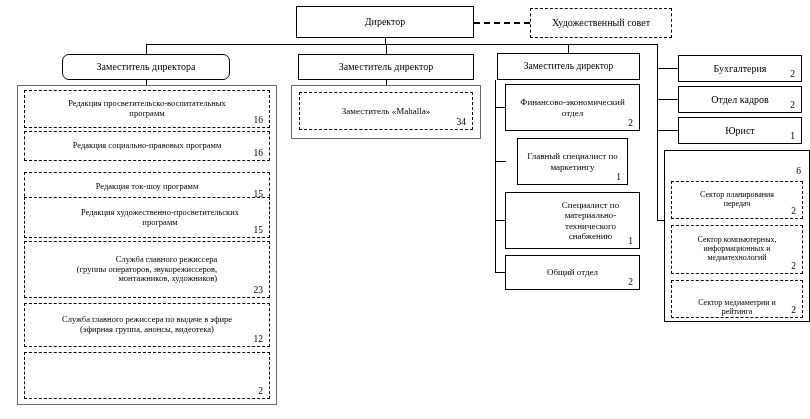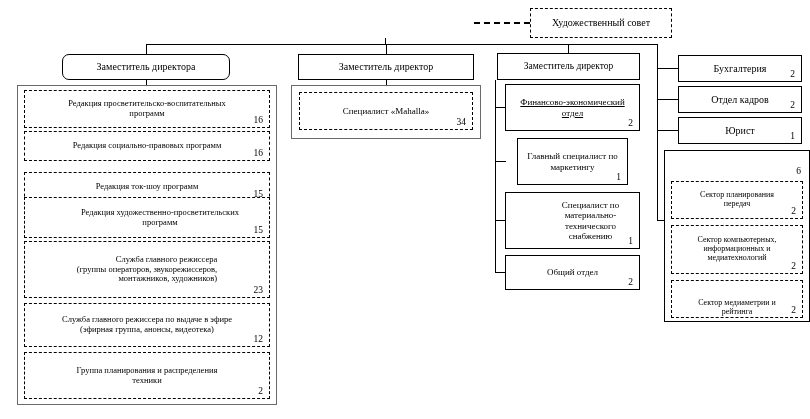--- a/index.html
+++ b/index.html
@@ -75,20 +75,23 @@
   .fs95 { font-size: 9.5px; }
   .fs9  { font-size: 9px; }
   .fs85 { font-size: 8.5px; }
   .fs8  { font-size: 8px; }
 </style>
 </head>
 <body>
 
 <div id="canvas">
 
+  <div class="box fs10" style="left:296px;top:6px;width:178px;height:32px;">
+    <span class="lbl">Директор</span>
+  </div>
 
   <div class="dln" style="left:474px;top:22px;width:56px;"></div>
 
   <div class="box dashed fs10" style="left:530px;top:8px;width:142px;height:30px;">
     <span class="lbl">Художественный совет</span>
   </div>
 
   <div class="ln v" style="left:385px;top:38px;height:6px;"></div>
   <div class="ln h" style="left:146px;top:44px;width:512px;"></div>
 
@@ -127,48 +130,46 @@
 (группы операторов, звукорежиссеров,
 монтажников, художников)</span>
     <span class="cnt">23</span>
   </div>
   <div class="box dashed fs85" style="left:24px;top:303px;width:246px;height:44px;">
     <span class="lbl">Служба главного режиссера по выдаче в эфире
 (эфирная группа, анонсы, видеотека)</span>
     <span class="cnt">12</span>
   </div>
   <div class="box dashed fs85" style="left:24px;top:352px;width:246px;height:47px;">
-    <span class="lbl">Группа планирования и распределения
-техники</span>
     <span class="cnt">2</span>
   </div>
 
   <div class="box fs10" style="left:298px;top:54px;width:176px;height:26px;">
     <span class="lbl">Заместитель директор</span>
   </div>
   <div class="ln v" style="left:386px;top:80px;height:5px;"></div>
 
   <div class="grp plainline" style="left:291px;top:85px;width:190px;height:54px;"></div>
 
   <div class="box dashed fs9" style="left:299px;top:92px;width:174px;height:38px;">
-    <span class="lbl">Специалист «Mahalla»</span>
+    <span class="lbl">Заместитель «Mahalla»</span>
     <span class="cnt">34</span>
   </div>
 
   <div class="box fs95" style="left:497px;top:53px;width:143px;height:27px;">
     <span class="lbl">Заместитель директор</span>
   </div>
 
   <div class="ln v" style="left:495px;top:80px;height:193px;"></div>
   <div class="ln h" style="left:495px;top:107px;width:11px;"></div>
   <div class="ln h" style="left:495px;top:161px;width:11px;"></div>
   <div class="ln h" style="left:495px;top:220px;width:11px;"></div>
   <div class="ln h" style="left:495px;top:272px;width:11px;"></div>
 
-  <div class="box fs9" style="left:505px;top:84px;width:135px;height:47px;text-decoration:underline;">
+  <div class="box fs9" style="left:505px;top:84px;width:135px;height:47px;">
     <span class="lbl">Финансово-экономический
 отдел</span>
     <span class="cnt">2</span>
   </div>
   <div class="box fs9" style="left:505px;top:138px;width:111px;height:47px;margin-left:12px;">
     <span class="lbl">Главный специалист по
 маркетингу</span>
     <span class="cnt">1</span>
   </div>
   <div class="box fs9" style="left:505px;top:192px;width:135px;height:57px;padding-left:36px;">

